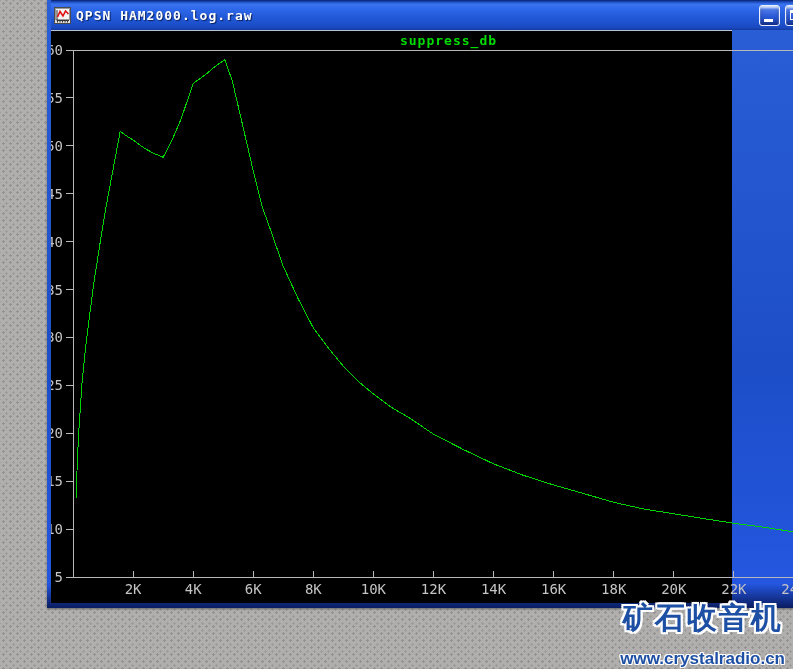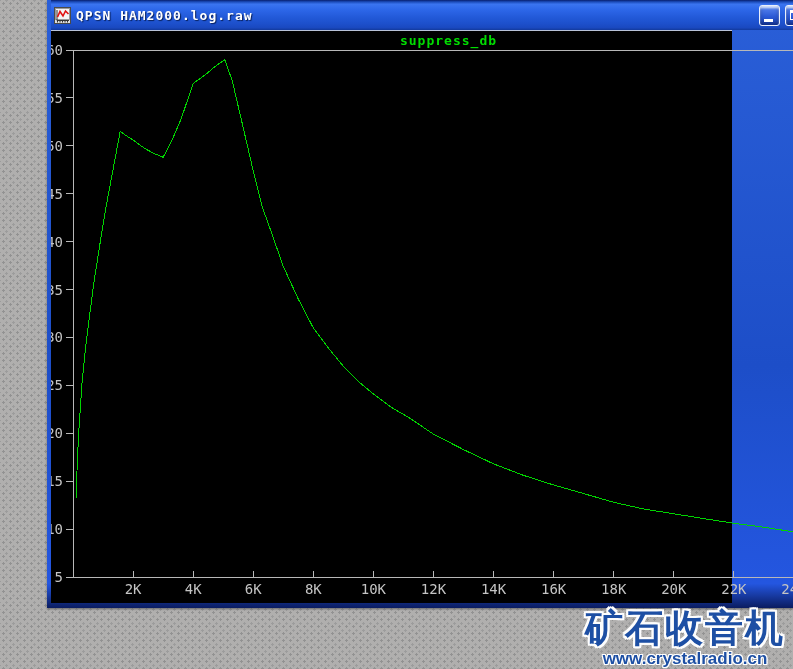--- a/index.html
+++ b/index.html
@@ -62,26 +62,26 @@
     border-top:1px solid #b9c2d8;box-sizing:border-box;
   }
   svg text{font-family:"DejaVu Sans Mono","Liberation Mono",monospace;}
   .tick-label{font-size:14px;}
   .chart-title{font-size:13px;font-weight:bold;letter-spacing:1px;}
   
   .watermark{
     position:absolute;right:8px;bottom:2px;text-align:center;line-height:1;
   }
   .wm-name{
-    font-weight:bold;font-size:38px;letter-spacing:2px;color:#1d4fa4;
+    font-weight:bold;font-size:30px;letter-spacing:2px;color:#1d4fa4;
     text-shadow:-2px -2px 0 #fdfdfd,2px -2px 0 #fdfdfd,-2px 2px 0 #fdfdfd,2px 2px 0 #fdfdfd,
                 -2px 0 0 #fdfdfd,2px 0 0 #fdfdfd,0 -2px 0 #fdfdfd,0 2px 0 #fdfdfd;
   }
   .wm-url{
-    margin-top:3px;font-weight:bold;font-size:17px;color:#1d4fa4;
+    margin-top:17px;font-weight:bold;font-size:17px;color:#1d4fa4;
     text-shadow:-1px -1px 0 #fdfdfd,1px -1px 0 #fdfdfd,-1px 1px 0 #fdfdfd,1px 1px 0 #fdfdfd,
                 -1px 0 0 #fdfdfd,1px 0 0 #fdfdfd,0 -1px 0 #fdfdfd,0 1px 0 #fdfdfd;
   }
 </style>
 </head>
 <body>
 
 <div class="desktop">
 
   <div class="window">

